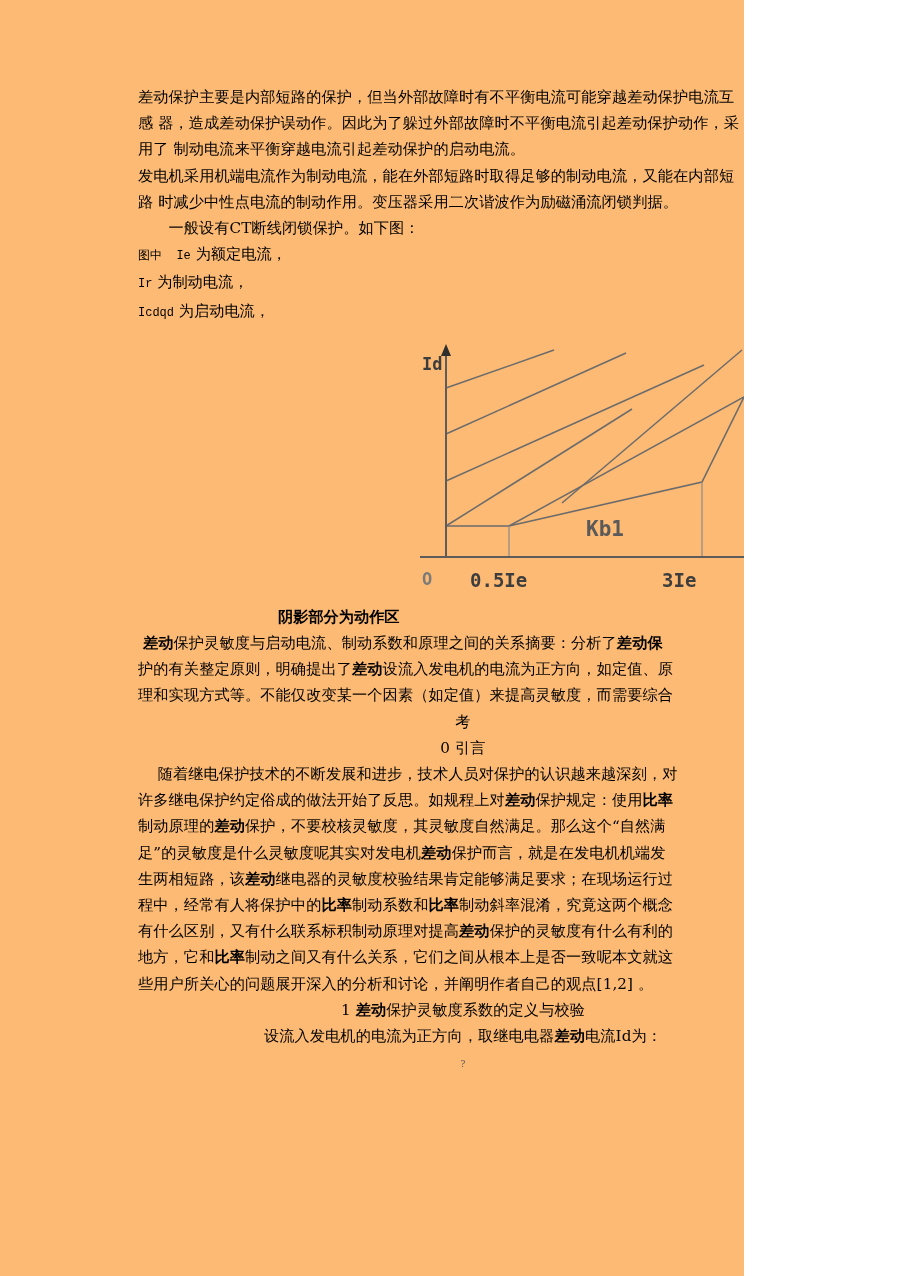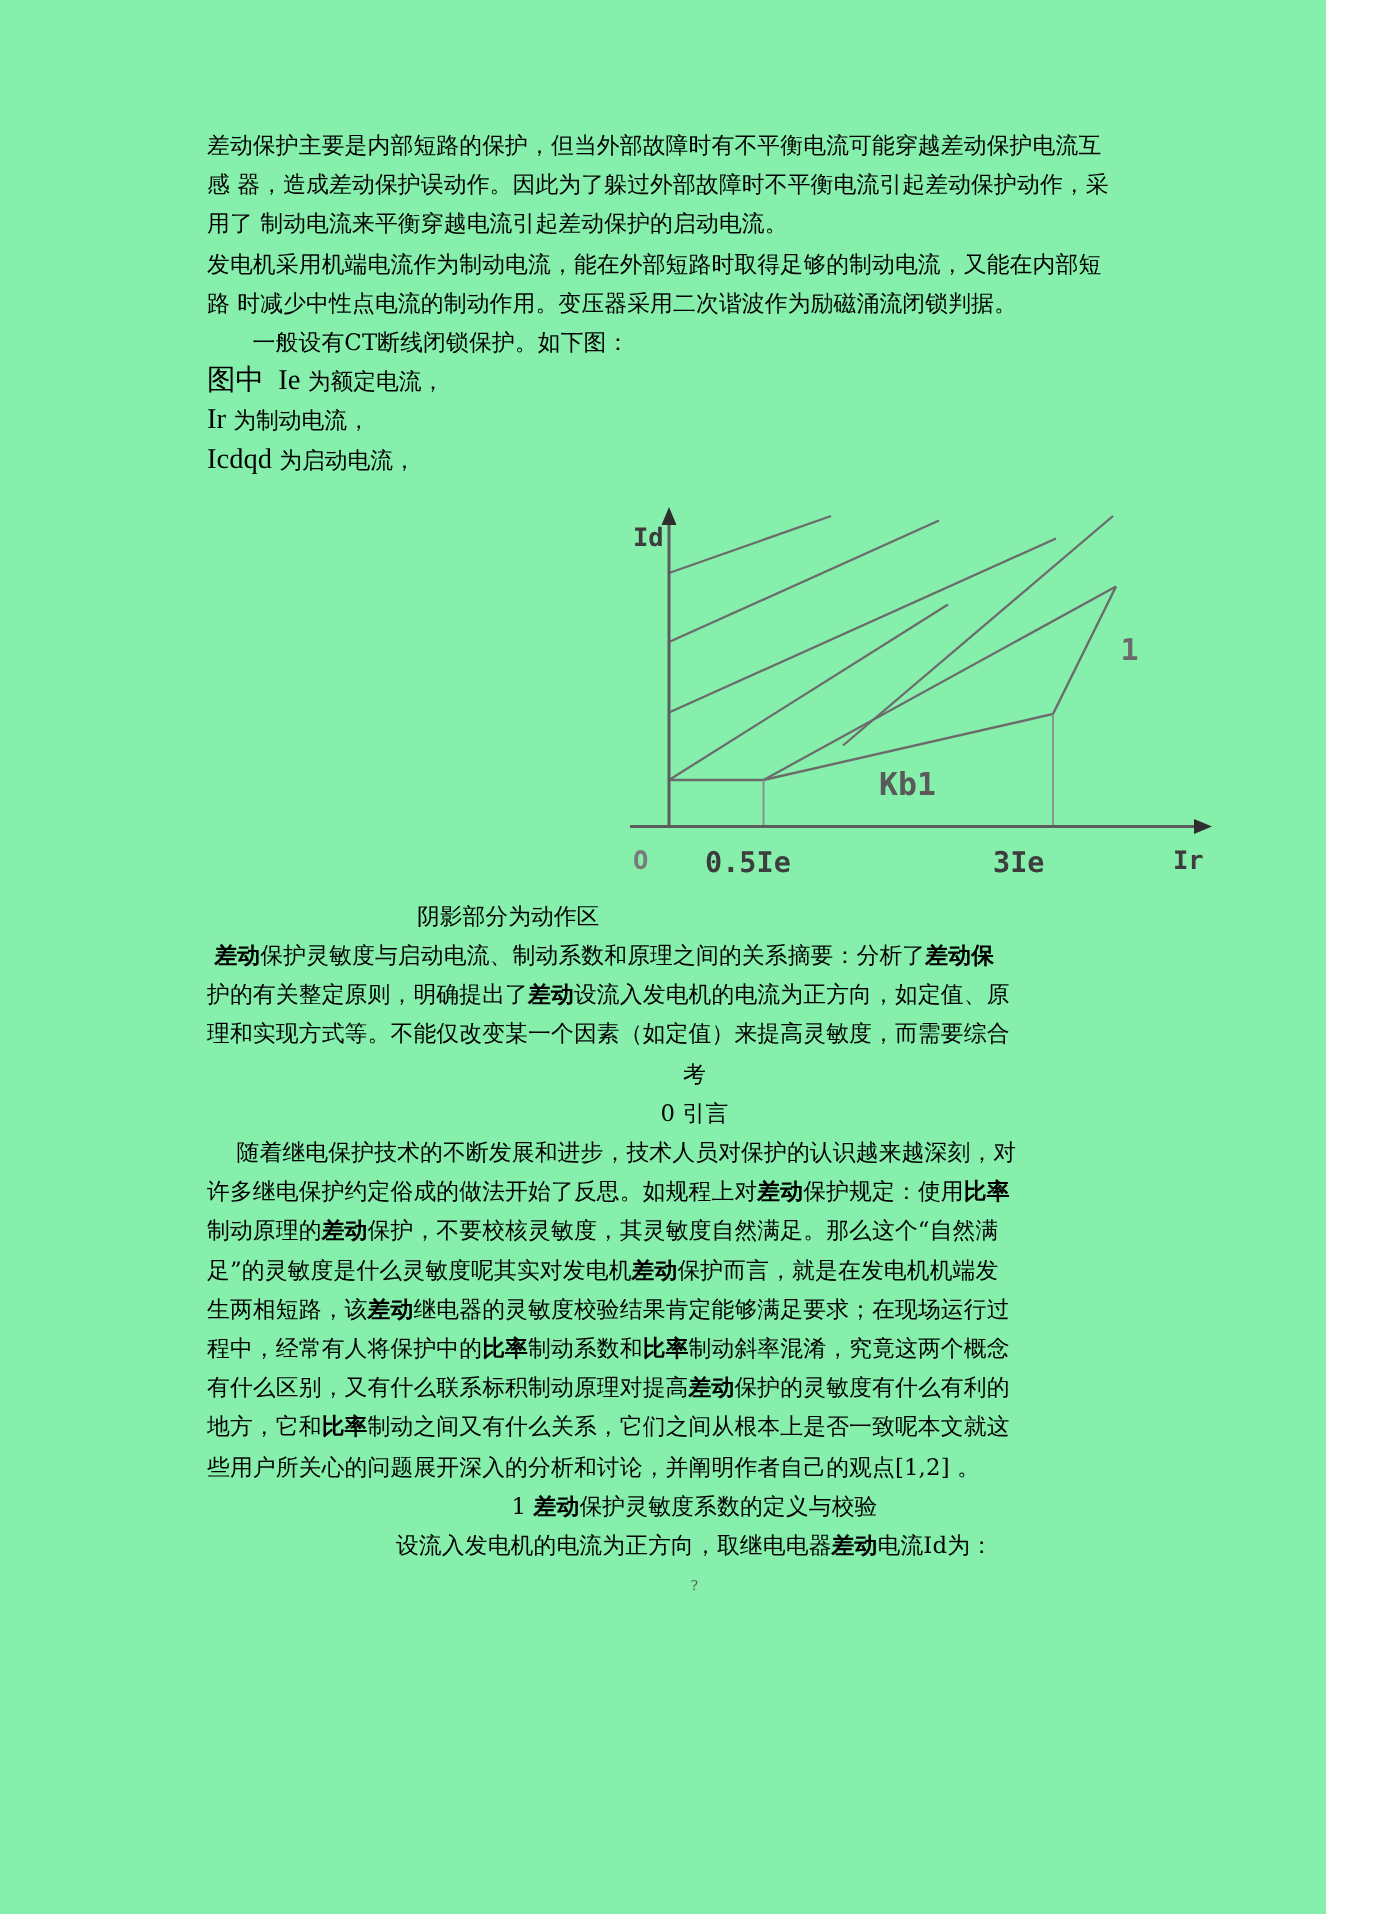--- a/index.html
+++ b/index.html
@@ -6,45 +6,45 @@
     margin: 0;
     padding: 0;
     background: #ffffff;
   }
   body {
     font-family: "DejaVu Serif", "Liberation Serif", serif;
     color: #000000;
   }
   .page {
     position: relative;
-    width: 884px;
+    width: 744px;
     height: 1276px;
-    background: #86efac;
+    background: #fdba74;
     overflow: hidden;
   }
   .content {
     position: absolute;
     left: 138px;
     top: 84px;
     width: 650px;
   }
   .para {
     font-size: 15.2px;
     line-height: 26.2px;
     text-align: justify;
     text-justify: inter-ideograph;
     margin: 0;
     letter-spacing: 0.1px;
   }
   .para.center { text-align: center; }
   .indent2 { text-indent: 2em; }
   b.hz { font-weight: bold; }
   .mono {
-    font-family: Liberation Serif, serif;
-    font-size: 19px;
+    font-family: Liberation Mono, monospace;
+    font-size: 12px;
   }
 
   
   .deflist {
     margin: 0;
   }
   .defline {
     font-size: 15.2px;
     line-height: 26.2px;
     white-space: pre;
@@ -65,20 +65,21 @@
     font-weight: bold;
   }
   .figure svg { display: block; }
 
   .caption {
     font-size: 15.2px;
     line-height: 26.2px;
     text-align: left;
     padding-left: 140px;
     margin: 0;
+    font-weight: bold;
   }
 
   .qmark {
     text-align: center;
     font-size: 9px;
     line-height: 14px;
     color: #555;
     margin-top: 8px;
   }
 </style>

